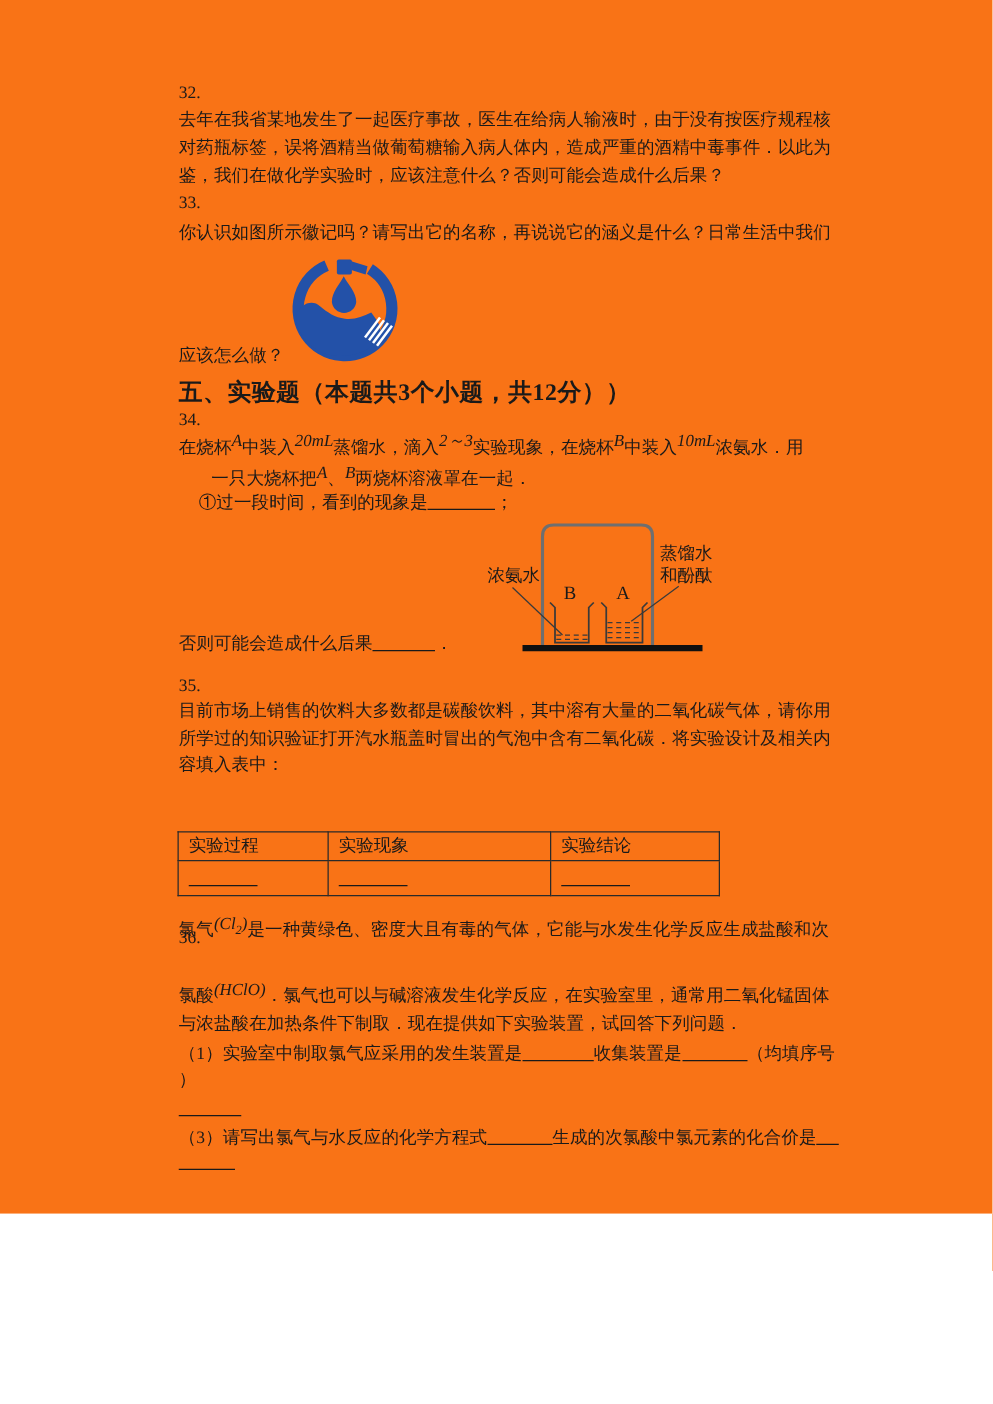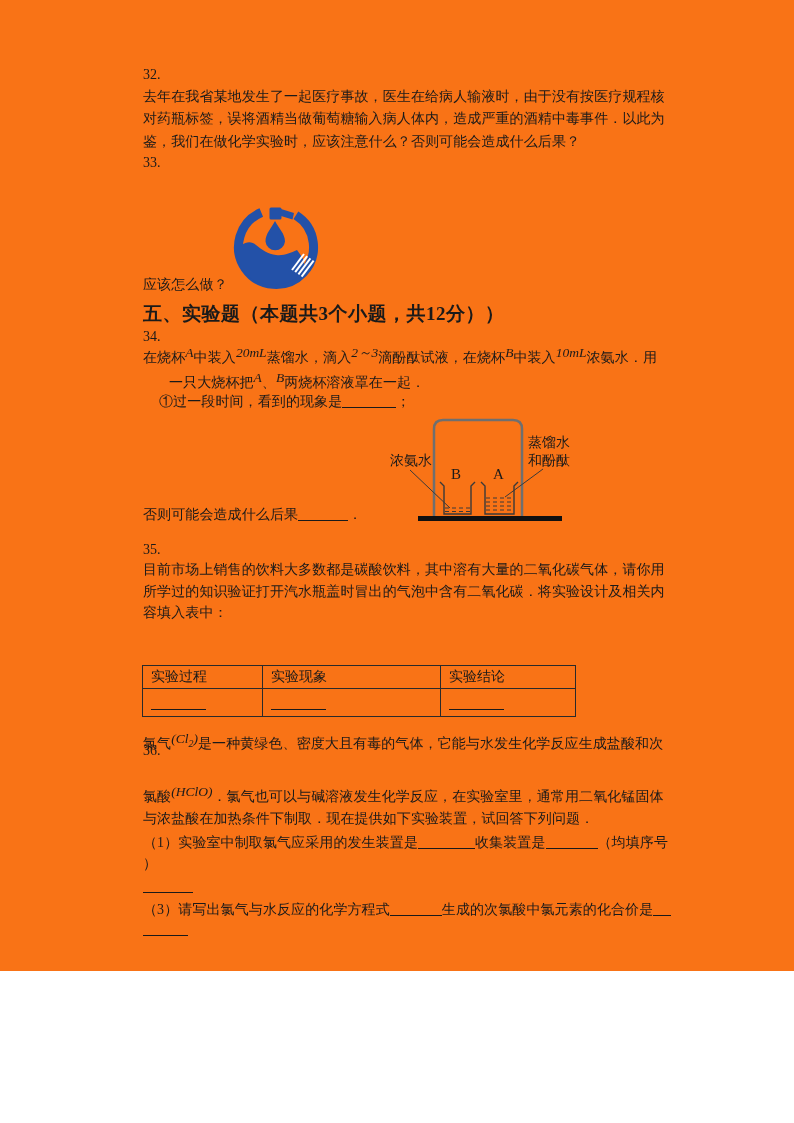--- a/index.html
+++ b/index.html
@@ -83,20 +83,21 @@
 <div class="page">
 
   <div class="abs num" style="top:67px;">32.</div>
   <div class="abs para" style="top:86px;">
     <div>去年在我省某地发生了一起医疗事故，医生在给病人输液时，由于没有按医疗规程核</div>
     <div>对药瓶标签，误将酒精当做葡萄糖输入病人体内，造成严重的酒精中毒事件．以此为</div>
     <div>鉴，我们在做化学实验时，应该注意什么？否则可能会造成什么后果？</div>
   </div>
 
   <div class="abs num" style="top:155px;">33.</div>
+  <div class="abs pline" style="top:177px;">你认识如图所示徽记吗？请写出它的名称，再说说它的涵义是什么？日常生活中我们</div>
 
   <div class="abs" style="left:232px;top:202px;width:90px;height:90px;">
     <svg width="90" height="90" viewBox="0 0 90 90">
 
       <path d="M 29.3 10.5 A 37.5 37.5 0 1 0 63.9 13.2" fill="none" stroke="var(--logo-blue,#2351a8)" stroke-width="9"></path>
 
       <rect x="37.5" y="5.5" width="12" height="12" rx="1.5" fill="var(--logo-blue,#2351a8)"></rect>
       <path d="M 49,7 L 62,11 L 60.5,17.5 L 49,14 Z" fill="var(--logo-blue,#2351a8)"></path>
 
       <path d="M 43 19 C 39.5 26, 33.5 31.5, 33.5 39.5 A 9.8 9.8 0 0 0 53 39.5 C 53 31.5, 46.5 26, 43 19 Z" fill="var(--logo-blue,#2351a8)"></path>
@@ -110,21 +111,21 @@
         <line x1="69.6" y1="74.6" x2="81.6" y2="58.6"></line>
       </g>
     </svg>
   </div>
 
   <div class="abs pline" style="top:276px;">应该怎么做？</div>
 
   <div class="abs heading" style="top:301px;">五、实验题（本题共3个小题，共12分））</div>
 
   <div class="abs num" style="top:329px;">34.</div>
-  <div class="abs pline" style="top:349px;"><span class="run">在烧杯</span><span class="math">A</span><span class="run">中装入</span><span class="math">20mL</span><span class="run">蒸馏水，滴入</span><span class="math">2～3</span><span class="run">滴酚酞试液，在烧杯</span><span class="math">B</span><span class="run">中装入</span><span class="math">10mL</span><span class="run">浓氨水．用</span></div>
+  <div class="abs pline" style="top:349px;"><span class="run">在烧杯</span><span class="math">A</span><span class="run">中装入</span><span class="math">20mL</span><span class="run">蒸馏水，滴入</span><span class="math">2～3</span><span class="run">实验现象，在烧杯</span><span class="math">B</span><span class="run">中装入</span><span class="math">10mL</span><span class="run">浓氨水．用</span></div>
   <div class="abs pline" style="top:374px;margin-left:26px;"><span class="run">一只大烧杯把</span><span class="math">A</span><span class="run">、</span><span class="math">B</span><span class="run">两烧杯溶液罩在一起．</span></div>
   <div class="abs pline" style="top:392px;margin-left:16px;"><span class="run">①过一段时间，看到的现象是</span><span class="blank" style="width: 54px;"></span><span class="run">；</span></div>
 
   <div class="abs" style="left:388px;top:407px;width:218px;height:118px;">
     <svg width="218" height="118" viewBox="0 0 218 118">
 
       <path d="M 46 109 L 46 22 Q 46 13 55 13 L 125 13 Q 134 13 134 22 L 134 109" fill="none" stroke="#6f6f6f" stroke-width="2.5"></path>
 
       <path d="M 52 75 L 56 79 L 56 107 L 83 107 L 83 79 L 87 75" fill="none" stroke="#3a3a3a" stroke-width="1.4"></path>
       <g stroke="#3a3a3a" stroke-width="1" stroke-dasharray="4,3">

